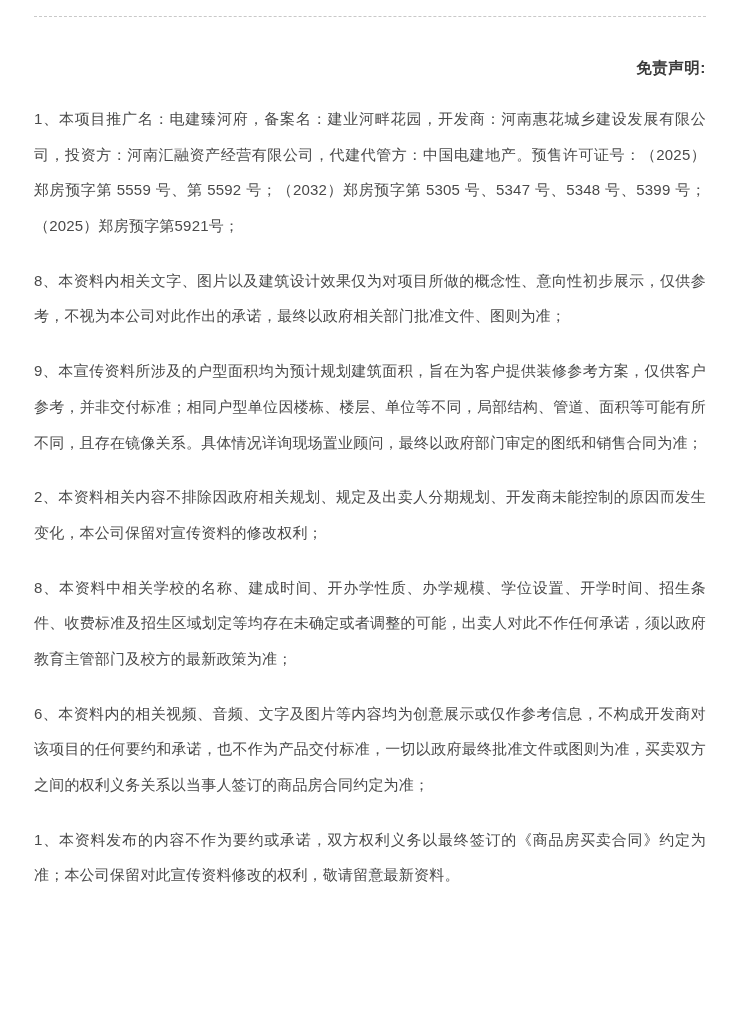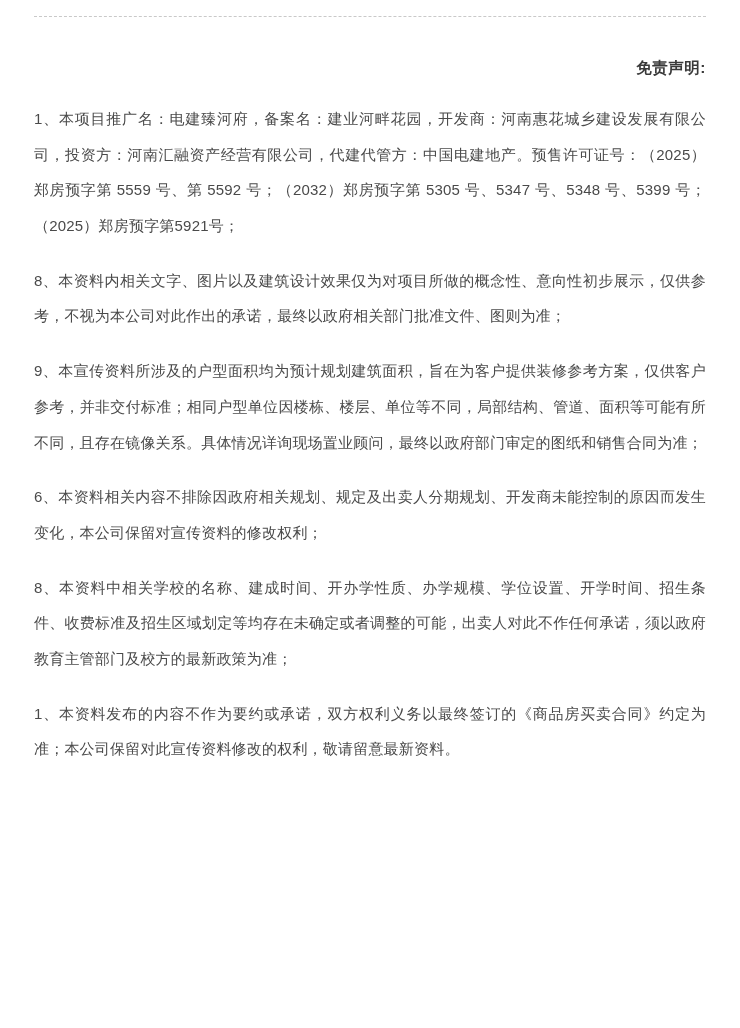--- a/index.html
+++ b/index.html
@@ -52,17 +52,18 @@
 
 <div class="page">
 
   <div class="divider"></div>
 
   <div class="doc-title">免责声明:</div>
 
   <p class="clause">1、本项目推广名：电建臻河府，备案名：建业河畔花园，开发商：河南惠花城乡建设发展有限公司，投资方：河南汇融资产经营有限公司，代建代管方：中国电建地产。预售许可证号：（2025）郑房预字第 5559 号、第 5592 号；（2032）郑房预字第 5305 号、5347 号、5348 号、5399 号；（2025）郑房预字第5921号；</p>
   <p class="clause">8、本资料内相关文字、图片以及建筑设计效果仅为对项目所做的概念性、意向性初步展示，仅供参考，不视为本公司对此作出的承诺，最终以政府相关部门批准文件、图则为准；</p>
   <p class="clause">9、本宣传资料所涉及的户型面积均为预计规划建筑面积，旨在为客户提供装修参考方案，仅供客户参考，并非交付标准；相同户型单位因楼栋、楼层、单位等不同，局部结构、管道、面积等可能有所不同，且存在镜像关系。具体情况详询现场置业顾问，最终以政府部门审定的图纸和销售合同为准；</p>
-  <p class="clause">6、本资料相关内容不排除因政府相关规划、规定及出卖人分期规划、开发商未能控制的原因而发生变化，本公司保留对宣传资料的修改权利；</p>
+  <p class="clause">2、本资料相关内容不排除因政府相关规划、规定及出卖人分期规划、开发商未能控制的原因而发生变化，本公司保留对宣传资料的修改权利；</p>
   <p class="clause">8、本资料中相关学校的名称、建成时间、开办学性质、办学规模、学位设置、开学时间、招生条件、收费标准及招生区域划定等均存在未确定或者调整的可能，出卖人对此不作任何承诺，须以政府教育主管部门及校方的最新政策为准；</p>
+  <p class="clause">6、本资料内的相关视频、音频、文字及图片等内容均为创意展示或仅作参考信息，不构成开发商对该项目的任何要约和承诺，也不作为产品交付标准，一切以政府最终批准文件或图则为准，买卖双方之间的权利义务关系以当事人签订的商品房合同约定为准；</p>
   <p class="clause">1、本资料发布的内容不作为要约或承诺，双方权利义务以最终签订的《商品房买卖合同》约定为准；本公司保留对此宣传资料修改的权利，敬请留意最新资料。</p>
 
 </div>
 
 </body></html>

